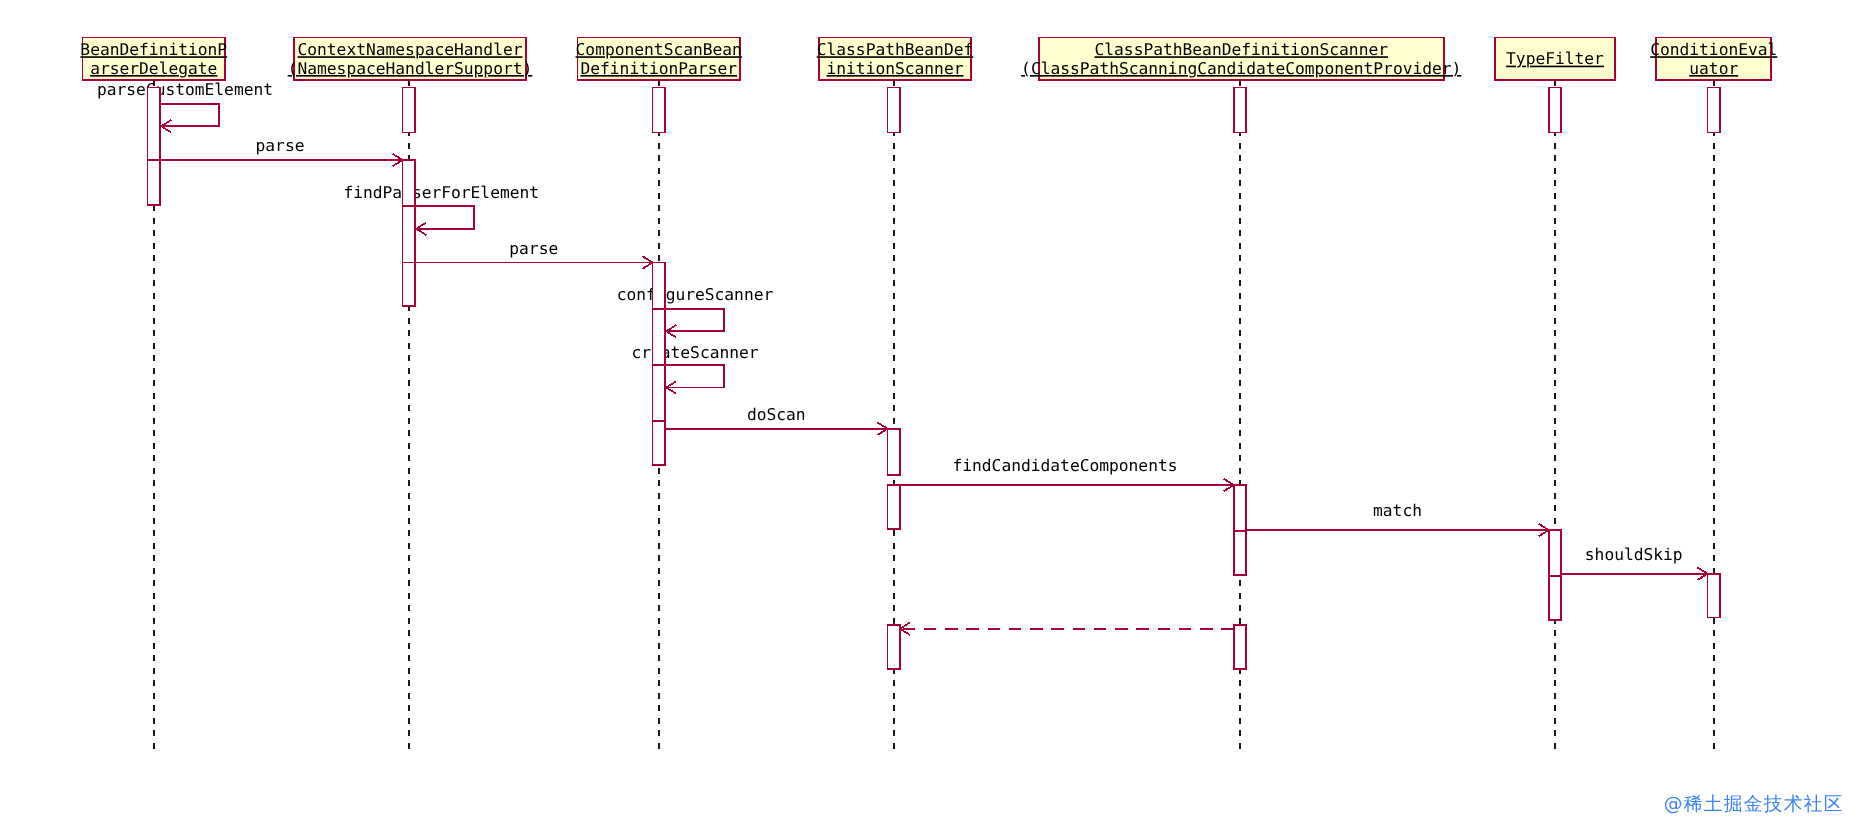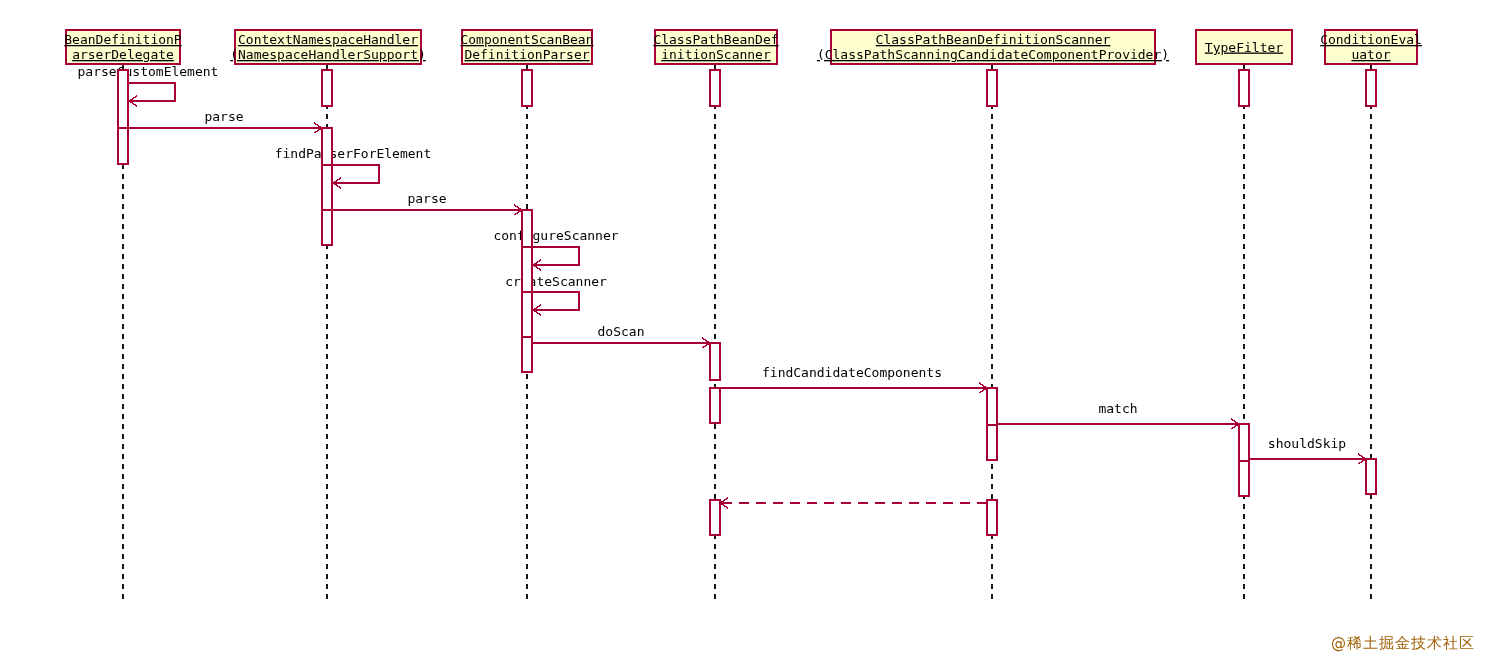--- a/index.html
+++ b/index.html
@@ -74,21 +74,21 @@
     font-size: 13px;
     fill: #000000;
     text-anchor: middle;
   }
   .watermark {
     position: absolute;
     right: 12px;
     bottom: 8px;
     font-family: "DejaVu Sans", "Liberation Sans", sans-serif;
     font-size: 15px;
-    color: #a16207;
+    color: #3b82f6;
     letter-spacing: 1px;
     user-select: none;
   }
 </style>
 </head>
 <body>
 
 <div id="diagram-root">
   <svg class="seq" viewBox="0 0 1487 661" xmlns="http://www.w3.org/2000/svg">
     <g id="layer-lifelines">

